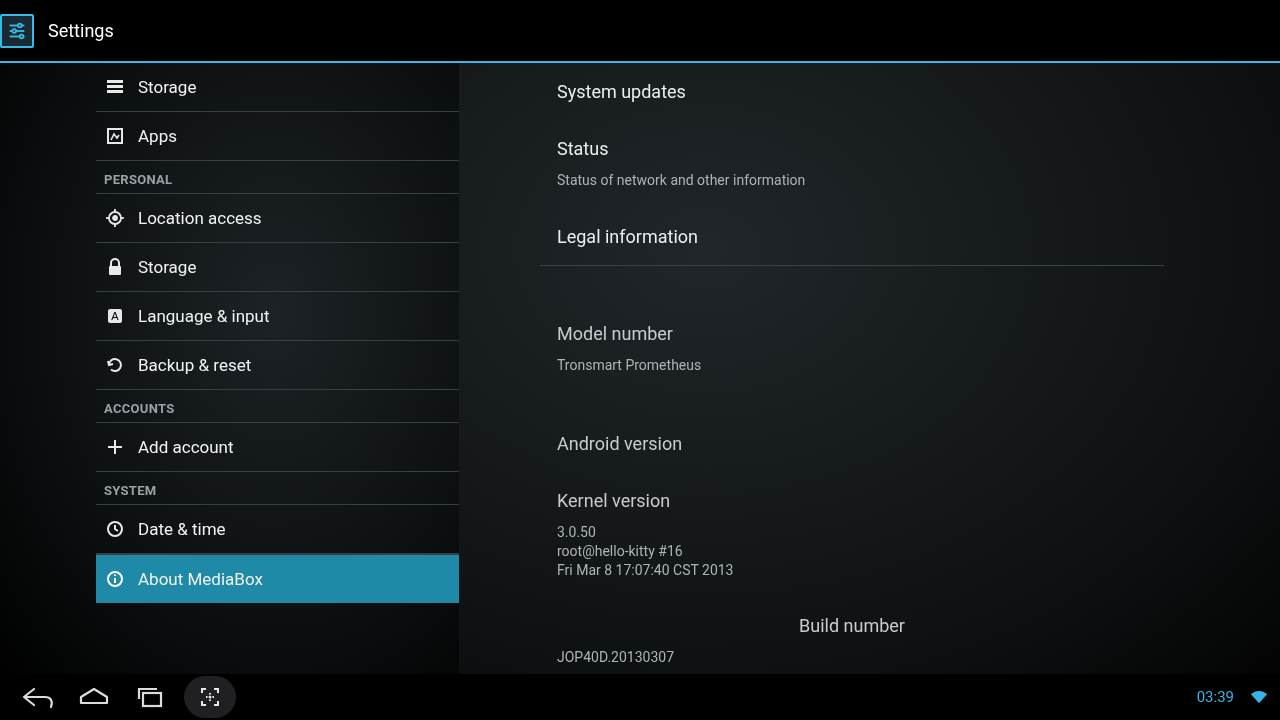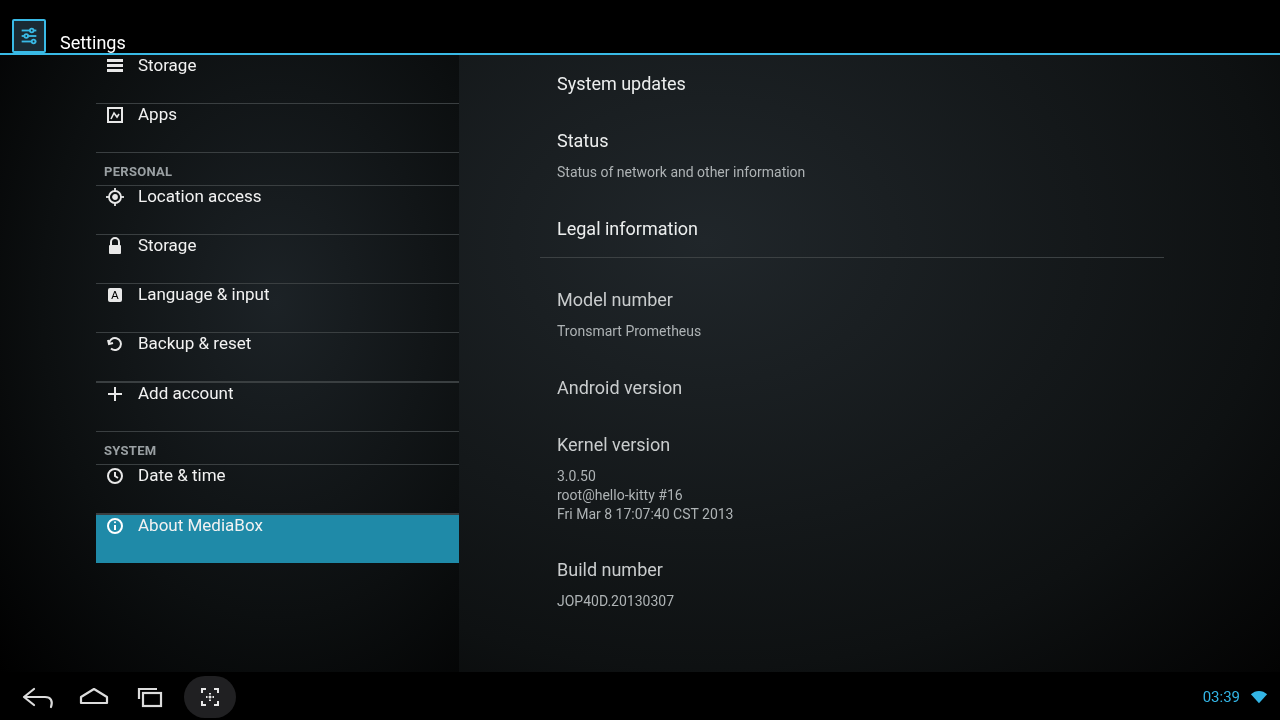--- a/index.html
+++ b/index.html
@@ -1,48 +1,48 @@
 <!DOCTYPE html>
 <html><head>
 <meta charset="utf-8">
 <style>
   html,body{margin:0;padding:0;width:1280px;height:720px;background:#000;font-family:Roboto,"Helvetica Neue",Arial,sans-serif;color:#fff;overflow:hidden;-webkit-font-smoothing:antialiased}
   *{box-sizing:border-box}
 
   
-  .action-bar{position:relative;height:55px;display:flex;align-items:flex-end;padding-left:12px;border-bottom:2px solid #39bae6}
+  .action-bar{position:relative;height:63px;display:flex;align-items:center;padding-left:0;border-bottom:2px solid #39bae6}
   .app-icon{width:34px;height:34px;border:2px solid #39bae6;border-radius:2px;background:#1a2a33;display:flex;align-items:center;justify-content:center}
   .app-title{margin-left:14px;font-size:18px;font-weight:400}
 
   
   .panes{display:flex;height:617px}
   .left{width:459px;height:100%;position:relative;background:radial-gradient(ellipse at 60% 40%,#1c2226 0%,#0c0f10 60%,#000 100%)}
   .right{flex:1;height:100%;background:radial-gradient(ellipse at 30% 30%,#20262a 0%,#0e1112 70%,#030303 100%);position:relative}
 
   .left-inner{position:absolute;left:96px;right:0;top:0;bottom:0}
 
   .section-header{height:32px;display:flex;align-items:flex-end;padding:0 8px 6px 8px;color:#9aa0a3;font-size:13px;font-weight:700;letter-spacing:0.3px}
   .sep{height:1px;background:#3a3f41;margin:0}
 
-  .row{height:48px;display:flex;align-items:flex-start;padding-left:8px;cursor:pointer}
+  .row{height:48px;display:flex;align-items:center;padding-left:8px;cursor:pointer}
   .row.selected{background:#1f8aa8}
   .row .ico{width:22px;height:22px;display:flex;align-items:center;justify-content:center;margin-right:12px;color:#e9eaea}
   .row .lbl{font-size:17px;color:#f2f2f2;font-weight:400}
 
   .right-inner{position:absolute;left:34px;top:0;width:718px}
   .r-item{padding:18px 64px 18px 64px}
   .r-title{font-size:18px;color:#eceeee}
   .r-sub{margin-top:12px;font-size:14px;color:#aeb3b5;line-height:1.35;white-space:pre-line}
   .r-sep{height:1px;background:#3c4143;margin:0 47px 0 47px}
   .r-gap{height:13px}
 
   
   .navbar{position:absolute;bottom:0;left:0;right:0;height:46px;background:#000;display:flex;align-items:center;padding:0 10px}
   .navbtn{width:56px;height:46px;display:flex;align-items:center;justify-content:center;color:#f2f2f2;cursor:pointer}
-  .navbar .status{position:absolute;right:12px;bottom:0;height:46px;display:flex;align-items:center;gap:10px;color:#33b5e5;font-size:15px}
+  .navbar .status{position:absolute;right:12px;bottom:0;height:46px;display:flex;align-items:center;gap:16px;color:#33b5e5;font-size:15px}
   svg{display:block}
 </style>
 </head>
 <body>
 
 <div class="action-bar">
   <div class="app-icon">
     <svg width="22" height="22" viewBox="0 0 24 24" fill="none" stroke="#39bae6" stroke-width="2">
       <line x1="4" y1="6" x2="20" y2="6"></line>
         <circle cx="15" cy="6" r="2" fill="#1a2a33"></circle>
@@ -118,20 +118,21 @@
         <div class="row">
           <span class="ico">
             <svg width="20" height="20" viewBox="0 0 20 20" fill="none" stroke="#e8e8e8" stroke-width="2">
               <path d="M4 10 a6 6 0 1 1 2 4.5"></path>
               <polyline points="3,6 4,10 8,9"></polyline>
             </svg>
           </span>
           <span class="lbl">Backup &amp; reset</span>
         </div>
         <div class="sep"></div>
+        <div class="section-header">ACCOUNTS</div>
         <div class="sep"></div>
         <div class="row">
           <span class="ico">
             <svg width="20" height="20" viewBox="0 0 20 20" stroke="#e8e8e8" stroke-width="2">
               <line x1="10" y1="3" x2="10" y2="17"></line>
               <line x1="3" y1="10" x2="17" y2="10"></line>
             </svg>
           </span>
           <span class="lbl">Add account</span>
         </div>
@@ -169,34 +170,34 @@
         <div class="r-item">
           <div class="r-title">Status</div>
           <div class="r-sub">Status of network and other information</div>
         </div>
         <div class="r-item">
           <div class="r-title">Legal information</div>
         </div>
         <div class="r-sep"></div>
         <div class="r-gap"></div>
         <div class="r-item">
-          <div class="r-title" style="color: rgb(201, 204, 205);">Model number</div>
+          <div class="r-title" style="color: rgb(201, 204, 205); margin-top: 26px;">Model number</div>
           <div class="r-sub">Tronsmart Prometheus</div>
         </div>
         <div class="r-item">
-          <div class="r-title" style="color: rgb(201, 204, 205);">Android version</div>
+          <div class="r-title" style="color: rgb(201, 204, 205); margin-top: 22px;">Android version</div>
         </div>
         <div class="r-item">
           <div class="r-title" style="color: rgb(201, 204, 205);">Kernel version</div>
           <div class="r-sub">3.0.50
 root@hello-kitty #16
 Fri Mar 8 17:07:40 CST 2013</div>
         </div>
         <div class="r-item">
-          <div class="r-title" style="color: rgb(201, 204, 205);">Build number</div>
+          <div class="r-title" style="color: rgb(201, 204, 205); text-align: center;">Build number</div>
           <div class="r-sub">JOP40D.20130307</div>
         </div>
       </div>
   </div>
 </div>
 
 <div class="navbar">
   <div class="navbtn">
     <svg width="34" height="24" viewBox="0 0 34 24" fill="none" stroke="#dcdcdc" stroke-width="2.2" stroke-linejoin="round" stroke-linecap="round">
       <path d="M13 4 L3 12 L13 20 M3 12 H24 C30 12 32 16 30 22"></path>

